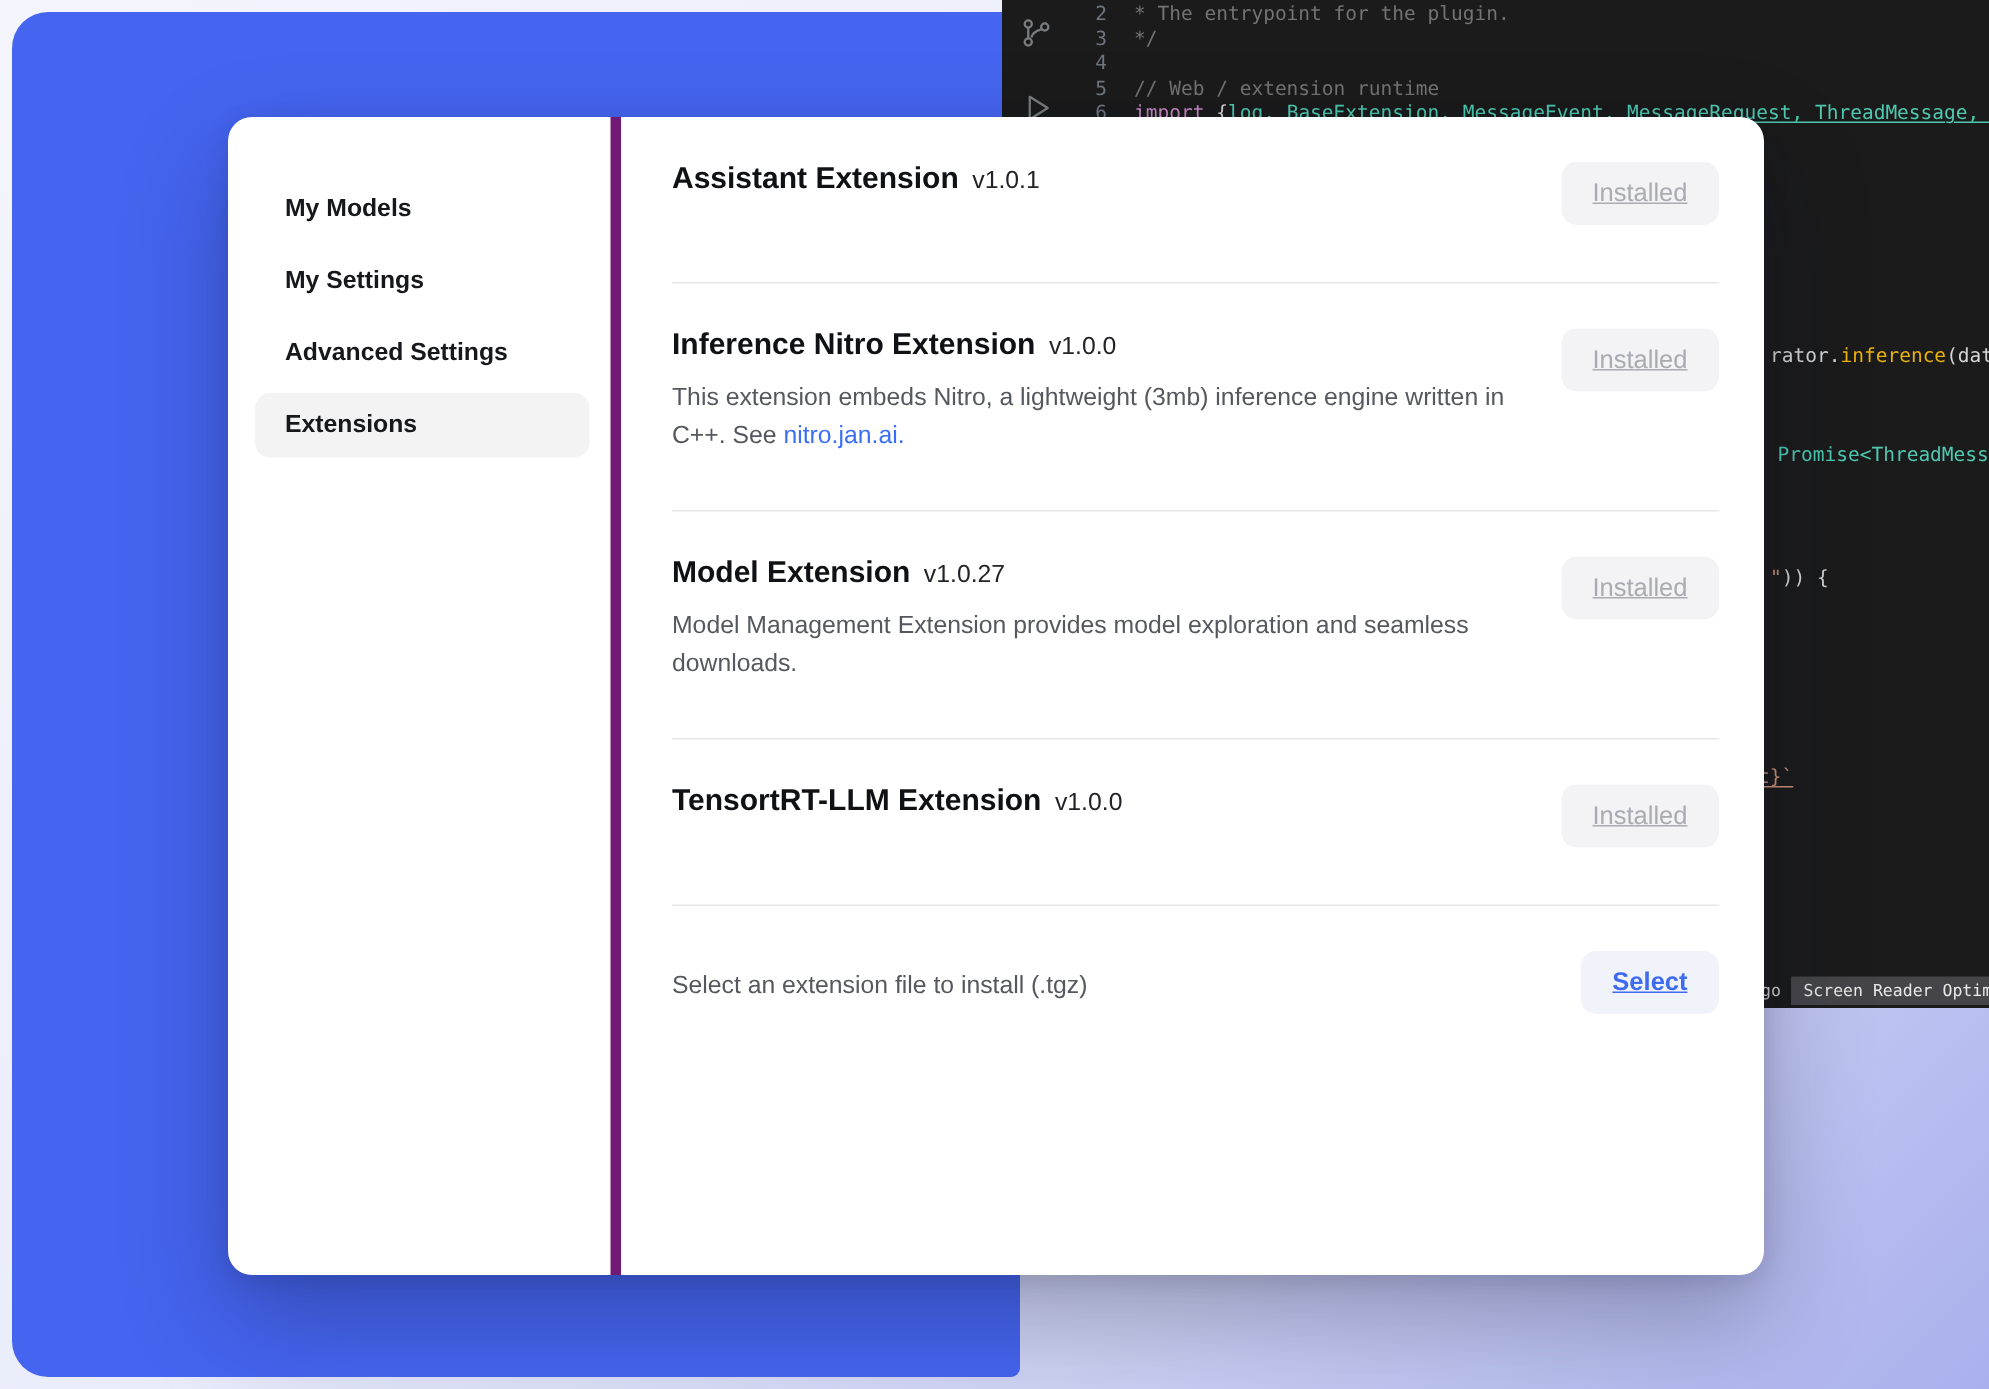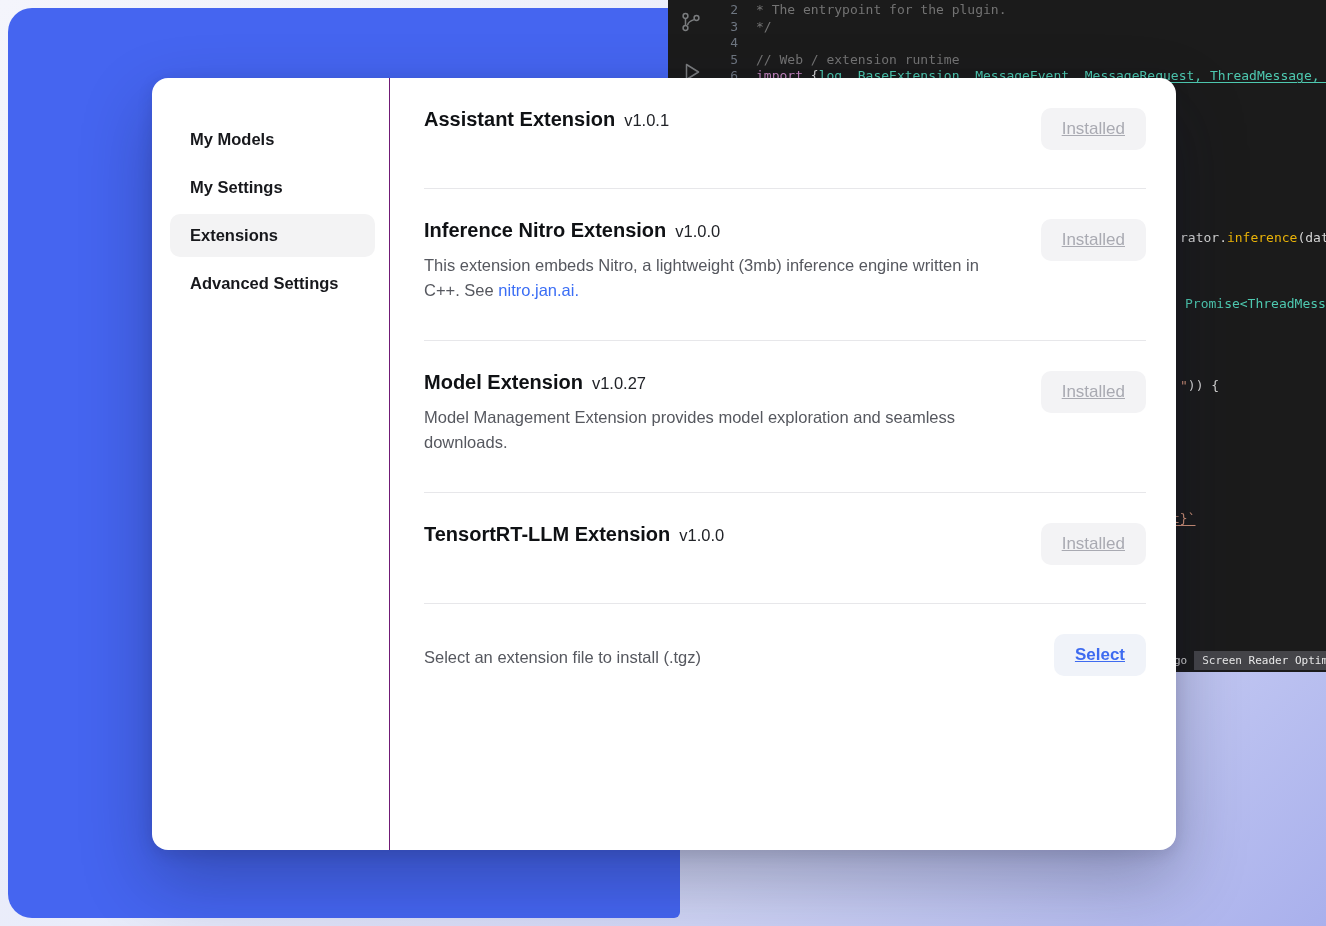--- a/index.html
+++ b/index.html
@@ -49,21 +49,21 @@
   .status-note .go { color:#d0d0d0; margin-right:7px; }
   .status-note .badge { background:#454549; color:#e9e9e9; padding:3px 8px; }
 
   
   .modal {
     position:absolute; left:152px; top:78px; width:1024px; height:772px;
     background:#ffffff; border-radius:16px; z-index:3; display:flex; overflow:hidden;
     box-shadow:0 30px 70px rgba(15,20,45,.30), 0 4px 16px rgba(15,20,45,.12);
   }
 
-  .sidebar { width:238px; flex:0 0 auto; border-right:1px solid #701a75; padding:40px 14px 0 18px; }
+  .sidebar { width:262px; flex:0 0 auto; border-right:7px solid #701a75; padding:40px 14px 0 18px; }
   .side-item {
     font-size:16.5px; font-weight:700; color:#17181c;
     padding:12px 14px 12px 20px; border-radius:10px; margin-bottom:5px; cursor:pointer;
   }
   .side-item.active { background:#f3f3f4; }
 
   .content { flex:1; padding:0 30px 0 34px; }
   .row { display:flex; justify-content:space-between; align-items:flex-start; padding:30px 0 38px; border-bottom:1px solid #e7e7ea; }
   .row:last-child { border-bottom:none; }
   .row-text { width:588px; }
@@ -136,22 +136,22 @@
       <span class="go">go</span>
       <span class="badge">Screen Reader Optimize</span>
     </div>
   </div>
 
   <div class="modal">
 
     <aside class="sidebar">
       <div class="side-item">My Models</div>
       <div class="side-item">My Settings</div>
+      <div class="side-item">Advanced Settings</div>
       <div class="side-item active">Extensions</div>
-      <div class="side-item">Advanced Settings</div>
     </aside>
 
     <main class="content">
 
       <div class="row">
         <div class="row-text">
           <div class="row-title"><span>Assistant Extension</span><span class="row-ver">v1.0.1</span></div>
         </div>
         <button class="pill">Installed</button>
       </div>

